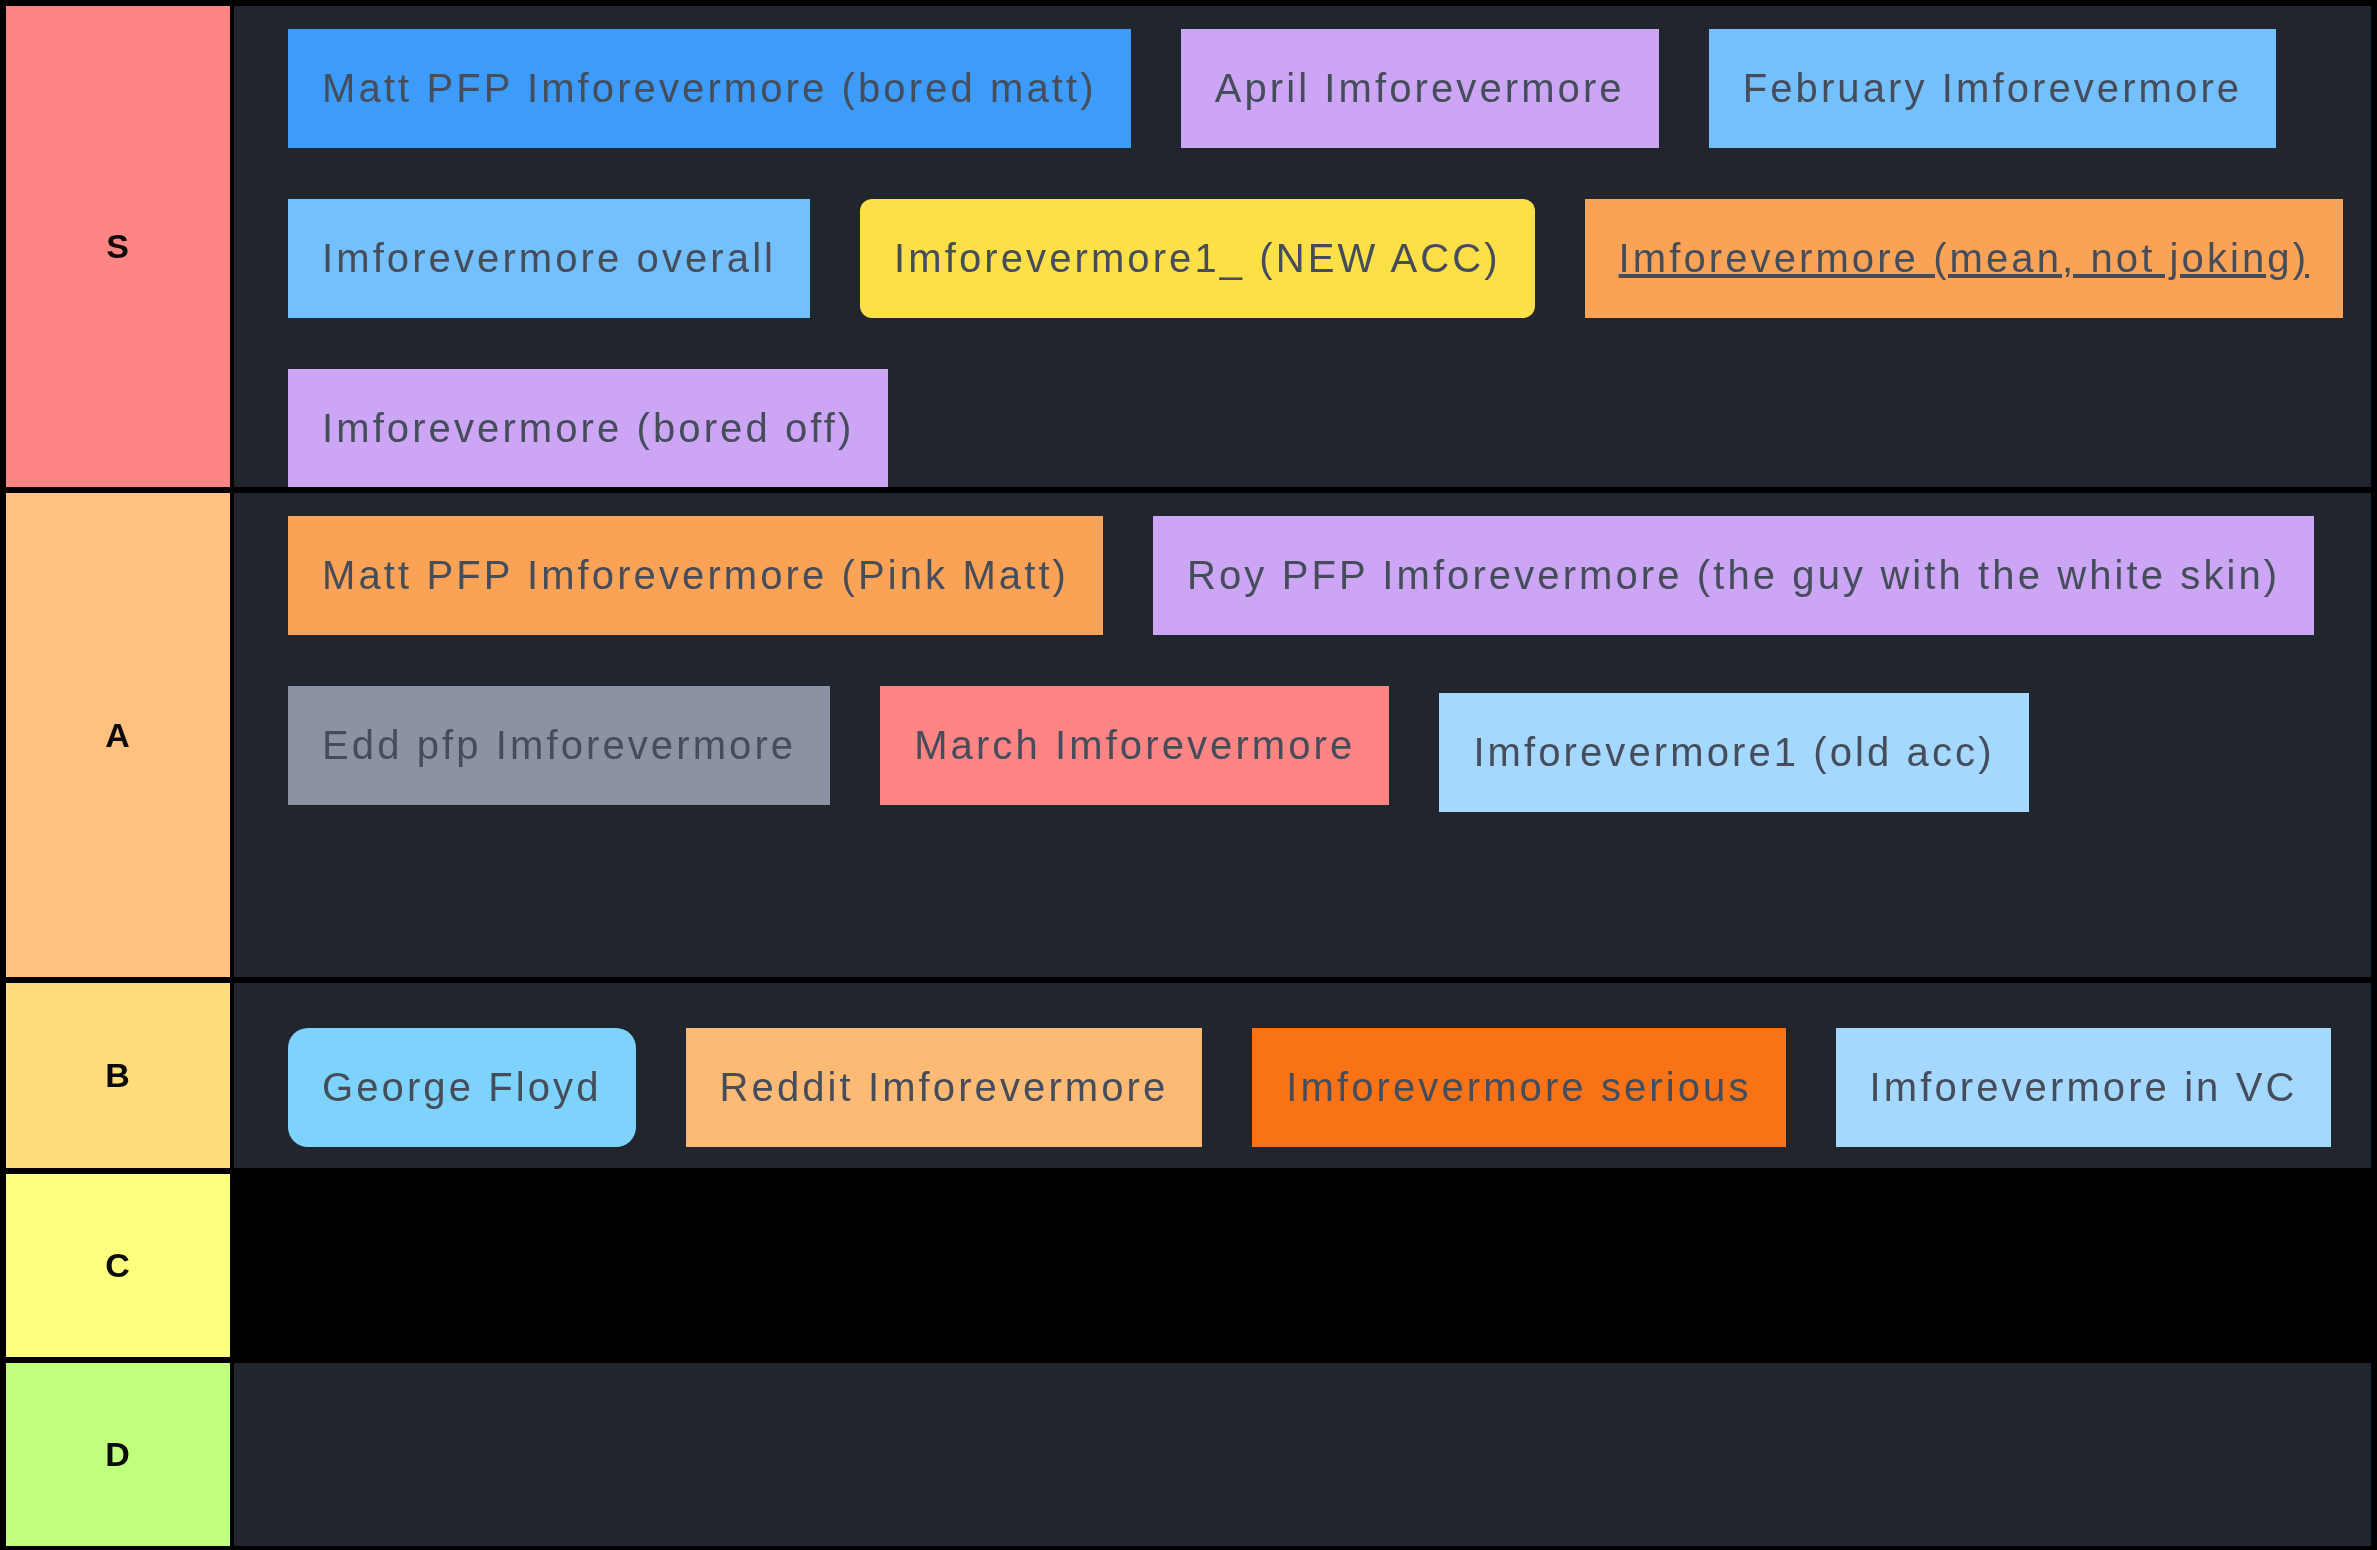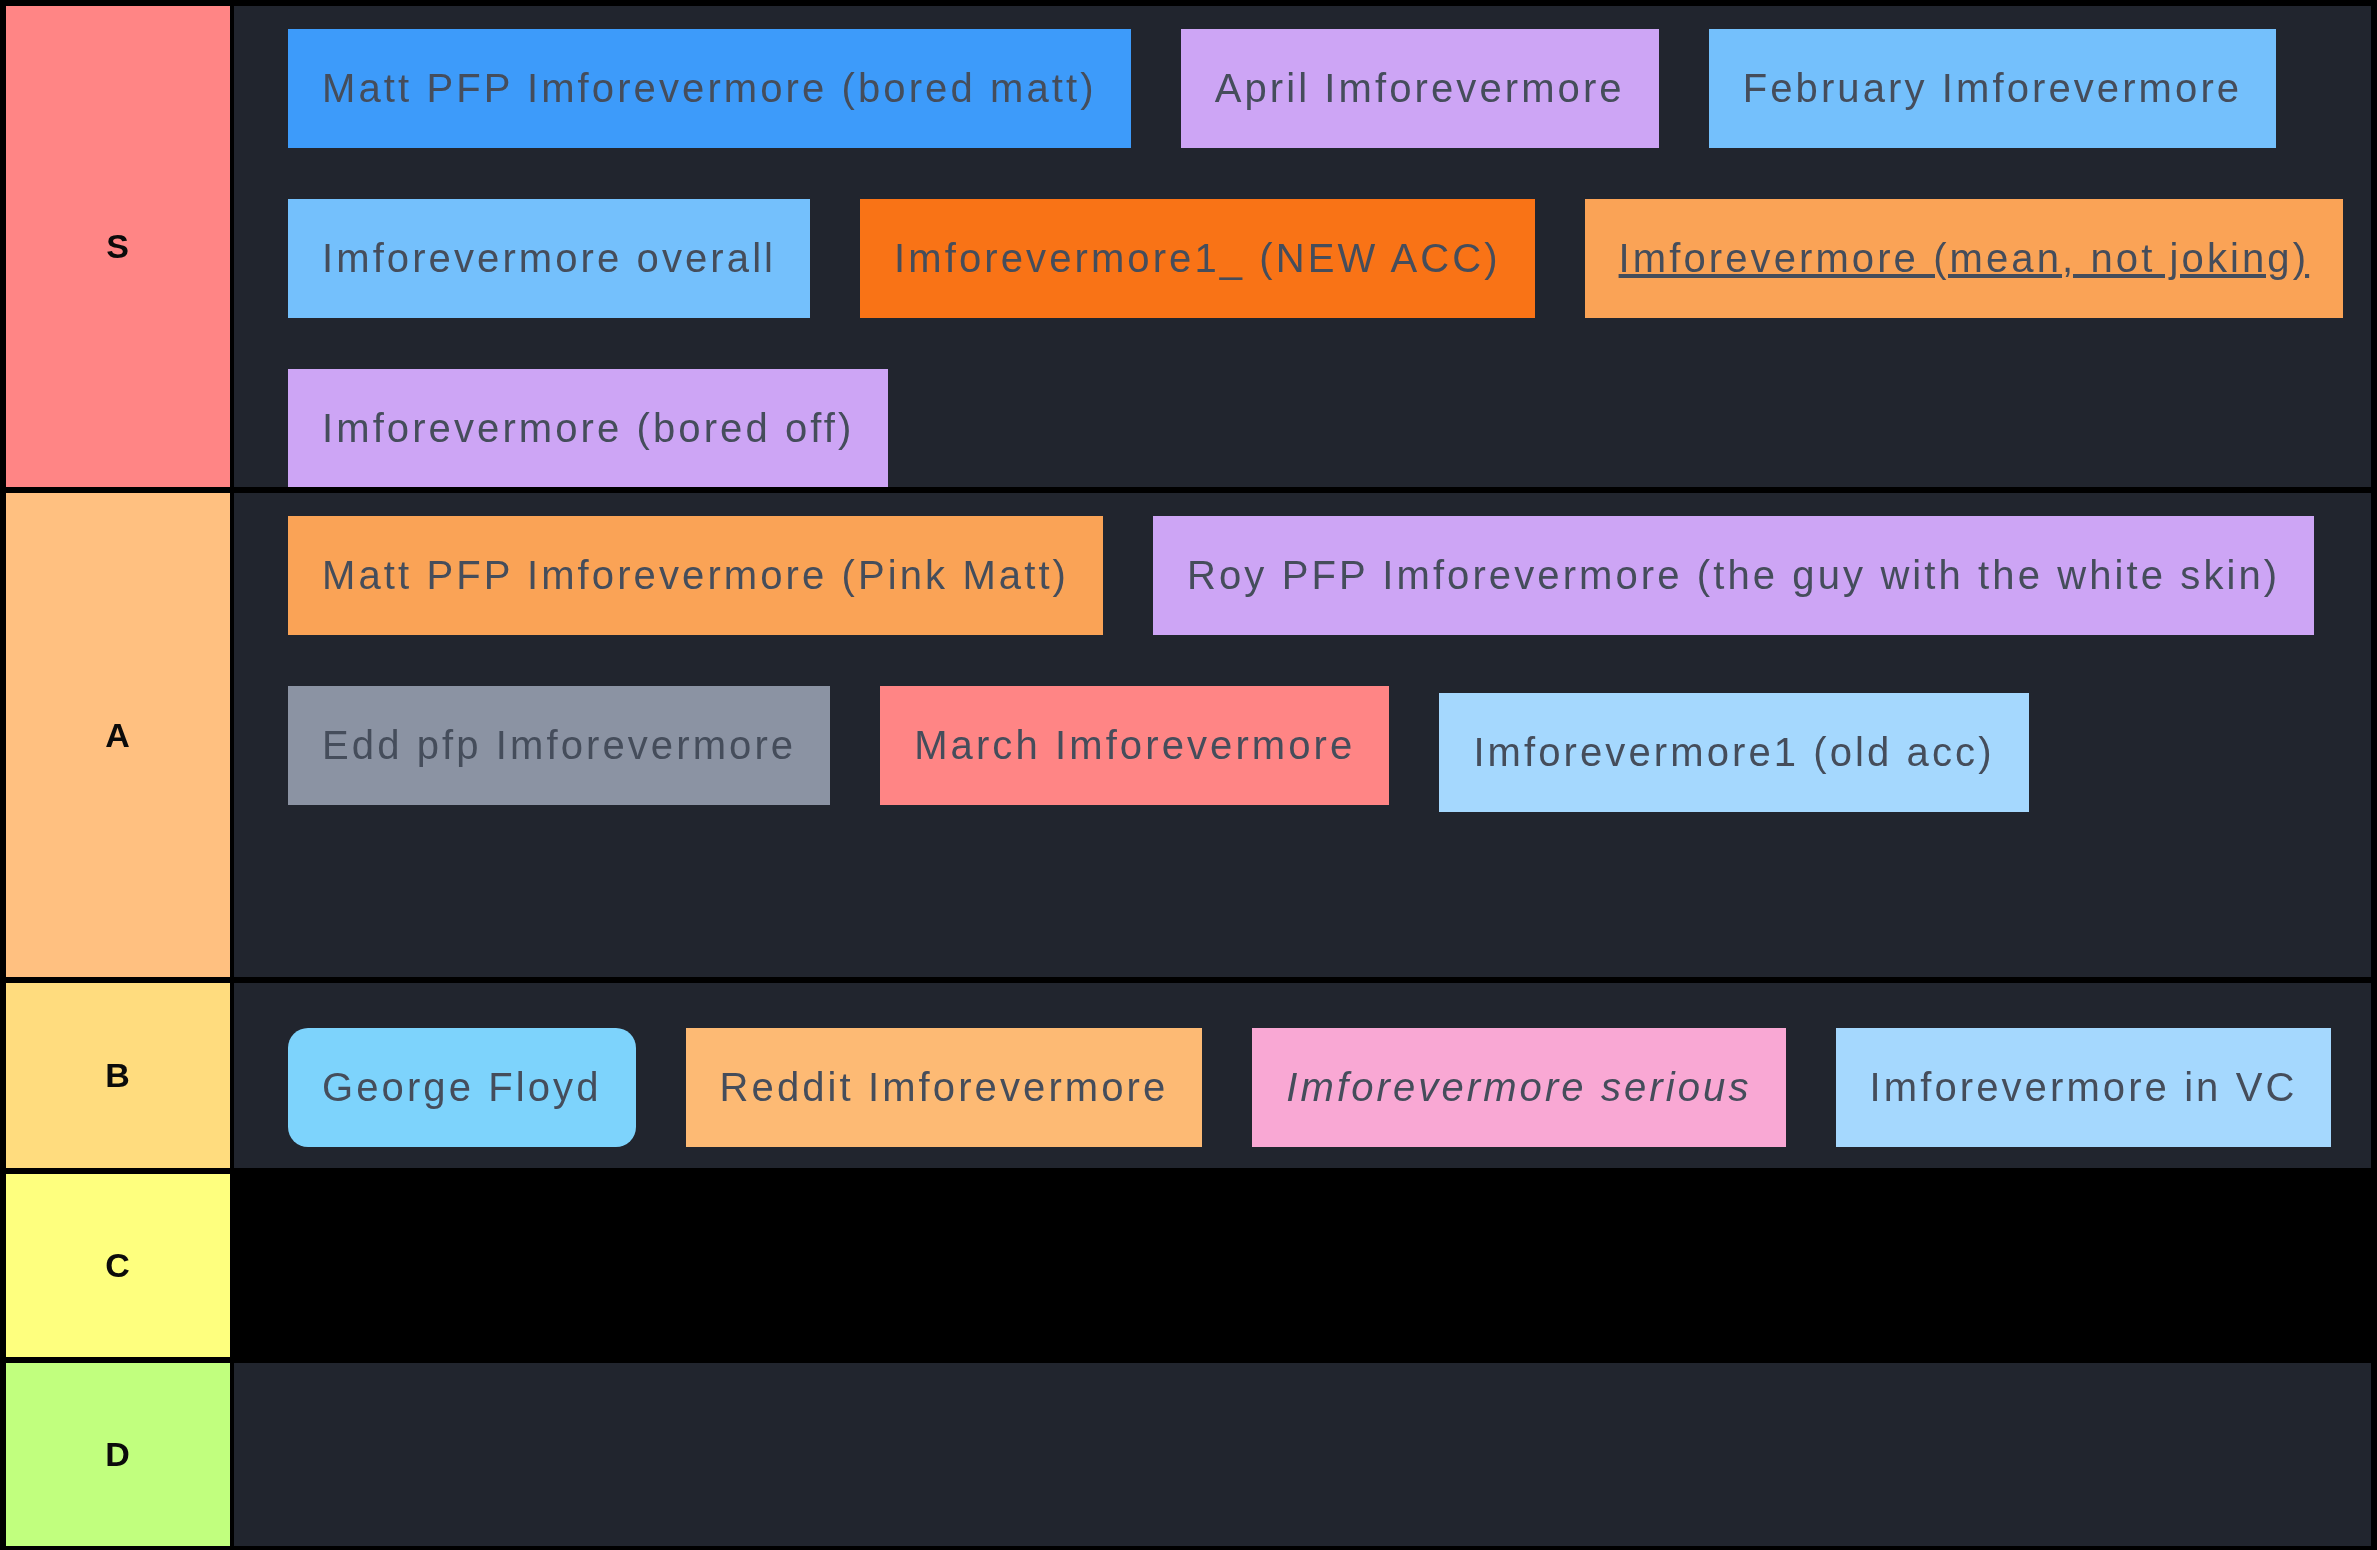--- a/index.html
+++ b/index.html
@@ -75,21 +75,21 @@
     <div class="tier-row" style="height: 481px;">
       <div class="tier-label" style="background: rgb(255, 133, 133); color: rgb(11, 11, 11);">S</div>
       <div class="tier-content" style="background: rgb(33, 37, 46);">
         <div class="item-row">
           <div class="item" style="background: rgb(61, 155, 250); color: rgb(69, 77, 91);">Matt PFP Imforevermore (bored matt)</div>
           <div class="item" style="background: rgb(205, 165, 245); color: rgb(69, 77, 91);">April Imforevermore</div>
           <div class="item" style="background: rgb(116, 192, 252); color: rgb(69, 77, 91);">February Imforevermore</div>
         </div>
         <div class="item-row">
           <div class="item" style="background: rgb(116, 192, 252); color: rgb(69, 77, 91);">Imforevermore overall</div>
-          <div class="item" style="background: #f97316; color: rgb(69, 77, 91);">Imforevermore1_ (NEW ACC)</div>
+          <div class="item" style="background: #fde047; color: rgb(69, 77, 91); border-radius: 12px;">Imforevermore1_ (NEW ACC)</div>
           <div class="item" style="background: rgb(250, 163, 86); color: rgb(69, 77, 91); text-decoration: underline;">Imforevermore (mean, not joking)</div>
         </div>
         <div class="item-row">
           <div class="item" style="background: rgb(205, 165, 245); color: rgb(69, 77, 91);">Imforevermore (bored off)</div>
         </div>
       </div>
     </div>
     <div class="tier-row" style="height: 484px;">
       <div class="tier-label" style="background: rgb(255, 192, 128); color: rgb(11, 11, 11);">A</div>
       <div class="tier-content" style="background: rgb(33, 37, 46);">
@@ -103,21 +103,21 @@
           <div class="item" style="background: rgb(165, 216, 254); color: rgb(69, 77, 91); margin-top: 7px;">Imforevermore1 (old acc)</div>
         </div>
       </div>
     </div>
     <div class="tier-row single" style="height: 185px;">
       <div class="tier-label" style="background: rgb(255, 220, 126); color: rgb(11, 11, 11);">B</div>
       <div class="tier-content" style="background: rgb(33, 37, 46);">
         <div class="item-row">
           <div class="item" style="background: #7dd3fc; color: rgb(69, 77, 91); border-radius: 20px;">George Floyd</div>
           <div class="item" style="background: #fdba74; color: rgb(69, 77, 91);">Reddit Imforevermore</div>
-          <div class="item" style="background: #f9a8d4; color: rgb(69, 77, 91); font-style: italic;">Imforevermore serious</div>
+          <div class="item" style="background: #f97316; color: rgb(69, 77, 91);">Imforevermore serious</div>
           <div class="item" style="background: rgb(165, 216, 254); color: rgb(69, 77, 91);">Imforevermore in VC</div>
         </div>
       </div>
     </div>
     <div class="tier-row single" style="height: 183px;">
       <div class="tier-label" style="background: rgb(254, 255, 126); color: rgb(11, 11, 11);">C</div>
     </div>
     <div class="tier-row single" style="height: 183px;">
       <div class="tier-label" style="background: rgb(193, 255, 126); color: rgb(11, 11, 11);">D</div>
       <div class="tier-content" style="background: rgb(33, 37, 46);">

